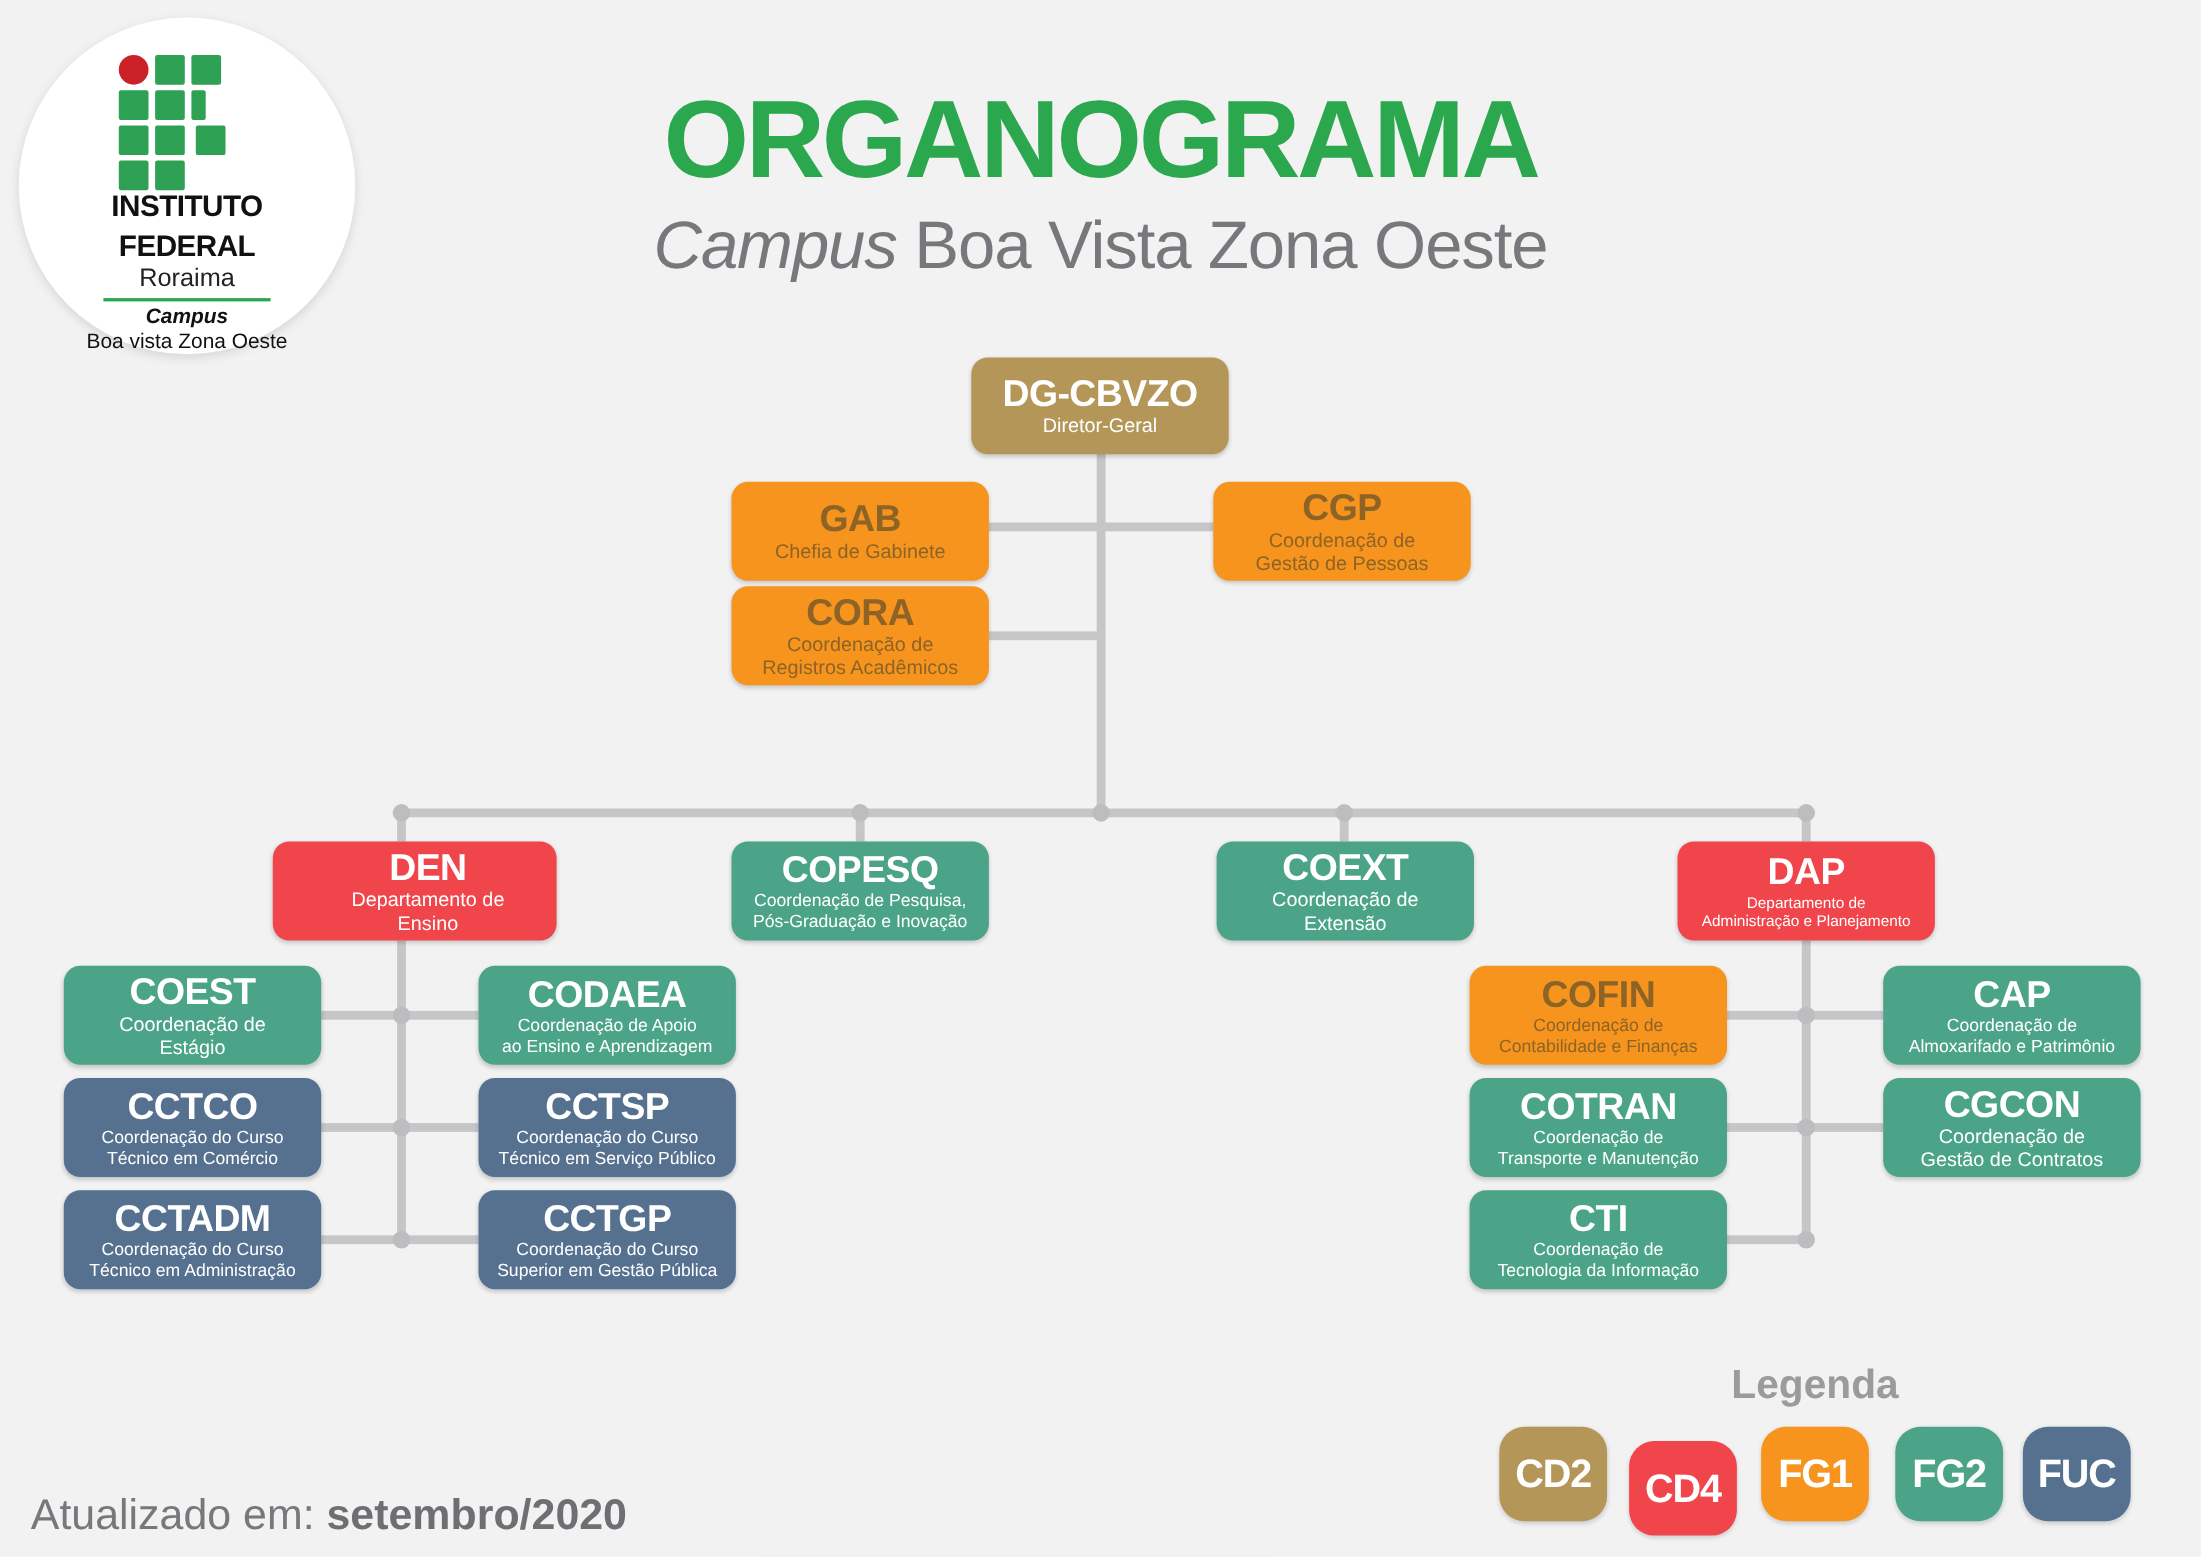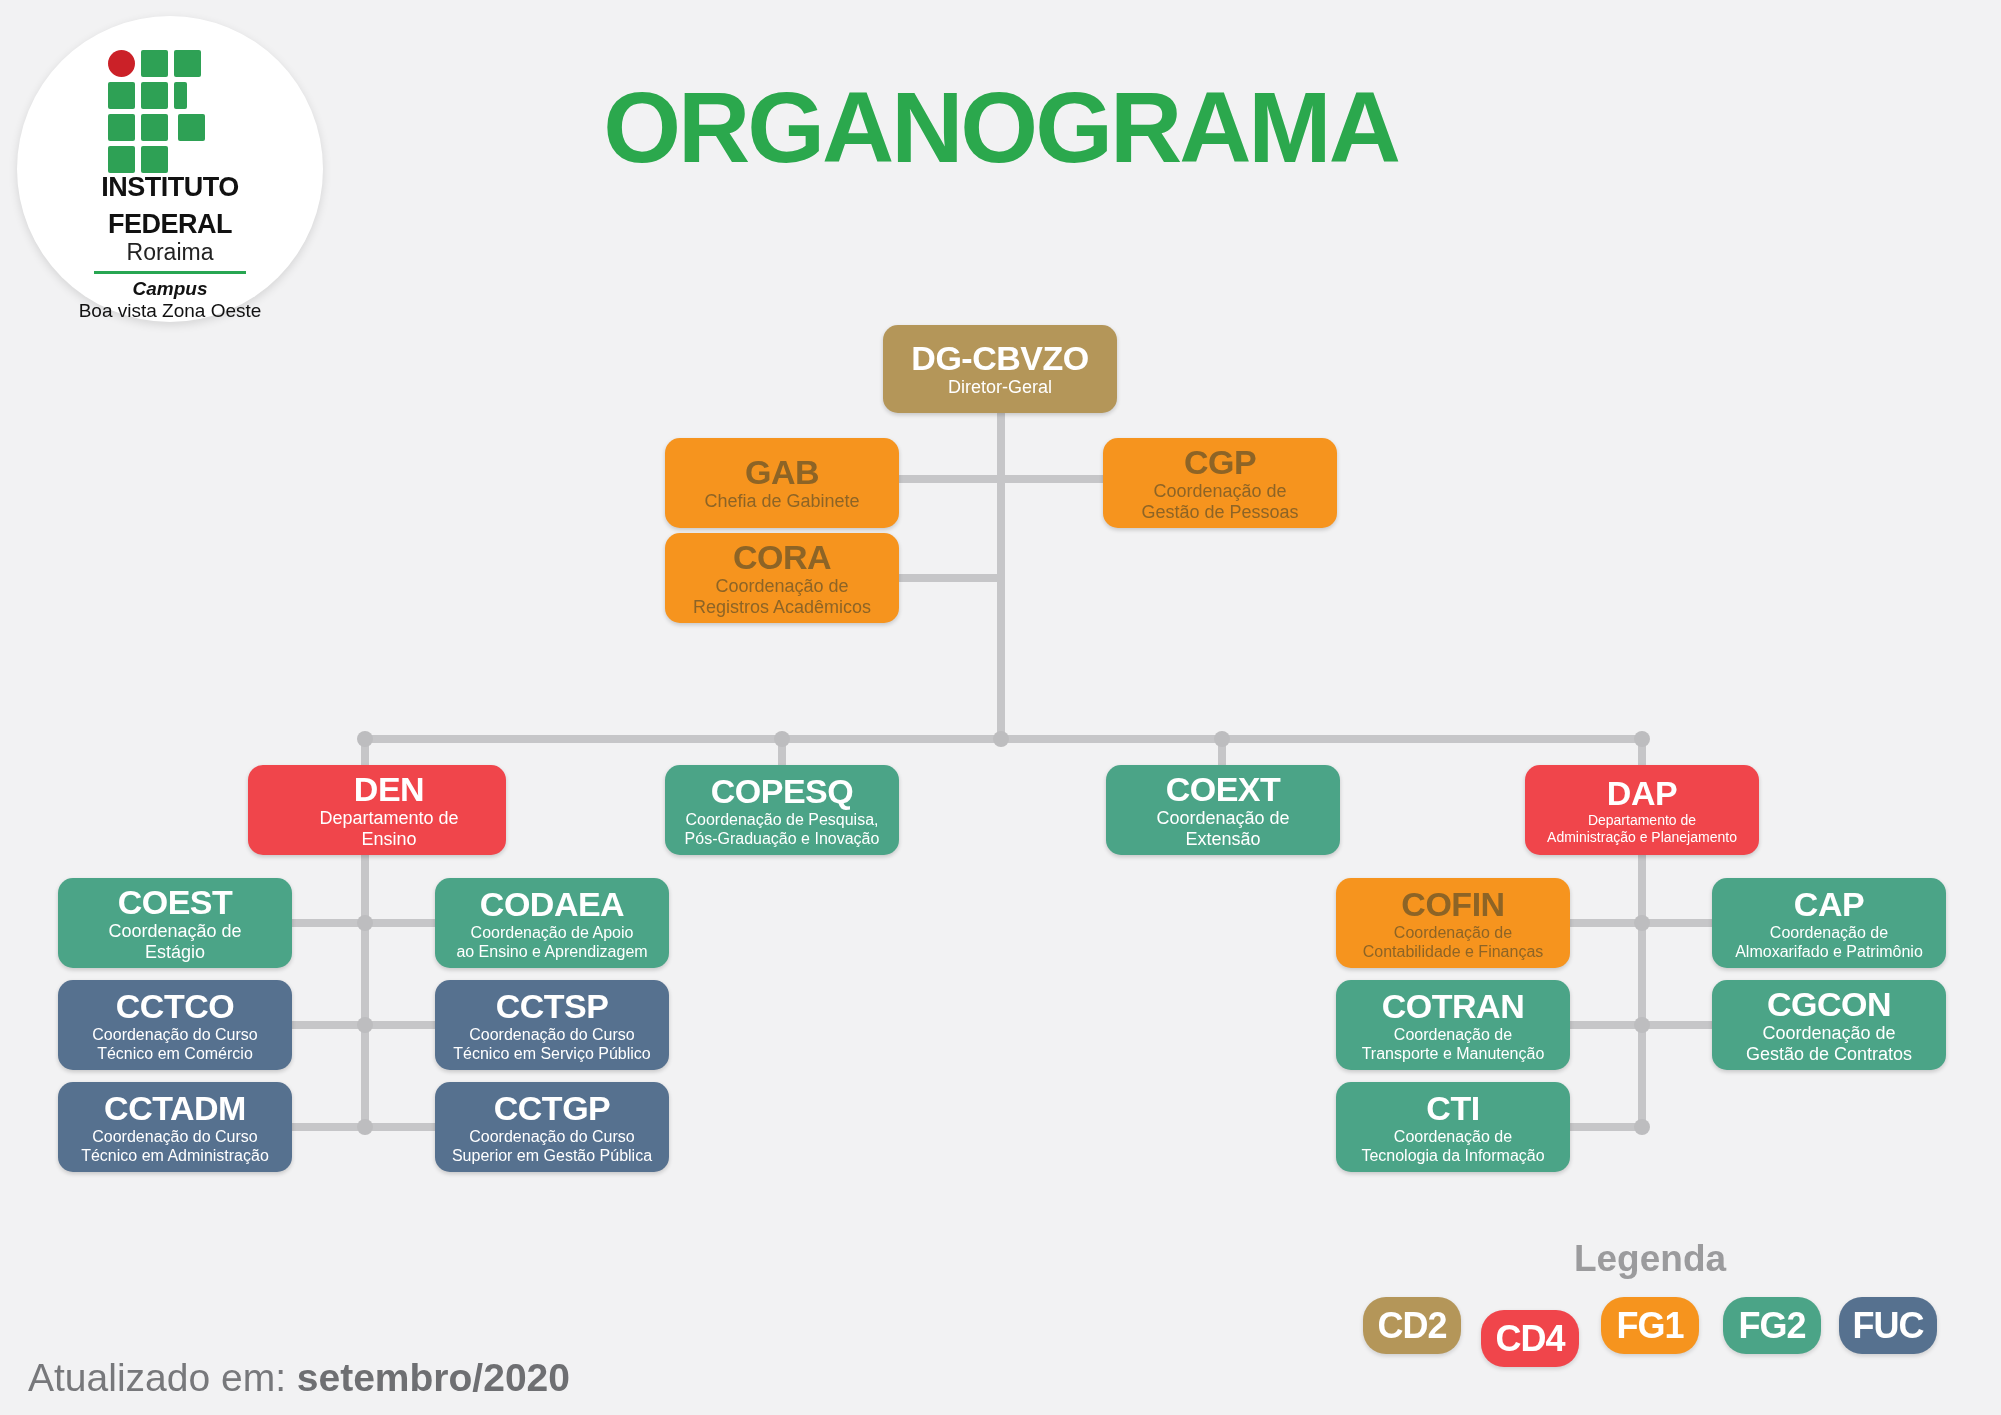--- a/index.html
+++ b/index.html
@@ -39,21 +39,21 @@
     box-shadow:0 2px 4px rgba(0,0,0,.18);}
   .node .code{font-size:34px;font-weight:bold;line-height:36px;letter-spacing:-0.5px;}
   .node .sub{font-size:18px;line-height:21px;white-space:pre-line;margin-top:1px;}
   .node.sub-sm .sub{font-size:16px;line-height:19px;}
   .node.sub-xs .sub{font-size:14px;line-height:17px;}
   .node.text-brown{color:#8d6426;}
 
   
   .legend-title{position:absolute;left:1363px;top:1238px;width:574px;text-align:center;font-size:37px;
     font-weight:bold;color:#9b9b9d;}
-  .chip{position:absolute;top:1297px;width:98px;height:57px;border-radius:23px;display:flex;align-items:center;
+  .chip{position:absolute;top:1297px;width:98px;height:86px;border-radius:23px;display:flex;align-items:center;
     justify-content:center;color:#fff;font-size:36px;font-weight:bold;letter-spacing:-1px;
     box-shadow:0 2px 4px rgba(0,0,0,.15);}
 
   
   .footer{position:absolute;left:28px;top:1356px;font-size:39px;color:#77787b;}
   .footer b{color:#6e6f72;}
 </style>
 </head>
 <body>
 
@@ -77,20 +77,21 @@
       <div class="logo-inst">INSTITUTO</div>
       <div class="logo-inst">FEDERAL</div>
       <div class="logo-region">Roraima</div>
       <div class="logo-divider"></div>
       <div class="logo-campus">Campus</div>
       <div class="logo-campusname">Boa vista Zona Oeste</div>
     </div>
   </div>
 
   <div class="title">ORGANOGRAMA</div>
+  <div class="subtitle"><span class="it">Campus</span><span> Boa Vista Zona Oeste</span></div>
 
   <div class="vline" style="left:997px;top:412px;height:327px"></div>
   <div class="hline" style="left:899px;top:475px;width:104px"></div>
   <div class="hline" style="left:1001px;top:475px;width:102px"></div>
   <div class="hline" style="left:899px;top:574px;width:104px"></div>
   <div class="hline" style="left:365px;top:735px;width:1277px"></div>
   <div class="vline" style="left:361px;top:739px;height:26px"></div>
   <div class="vline" style="left:778px;top:739px;height:26px"></div>
   <div class="vline" style="left:1218px;top:739px;height:26px"></div>
   <div class="vline" style="left:1638px;top:739px;height:26px"></div>

